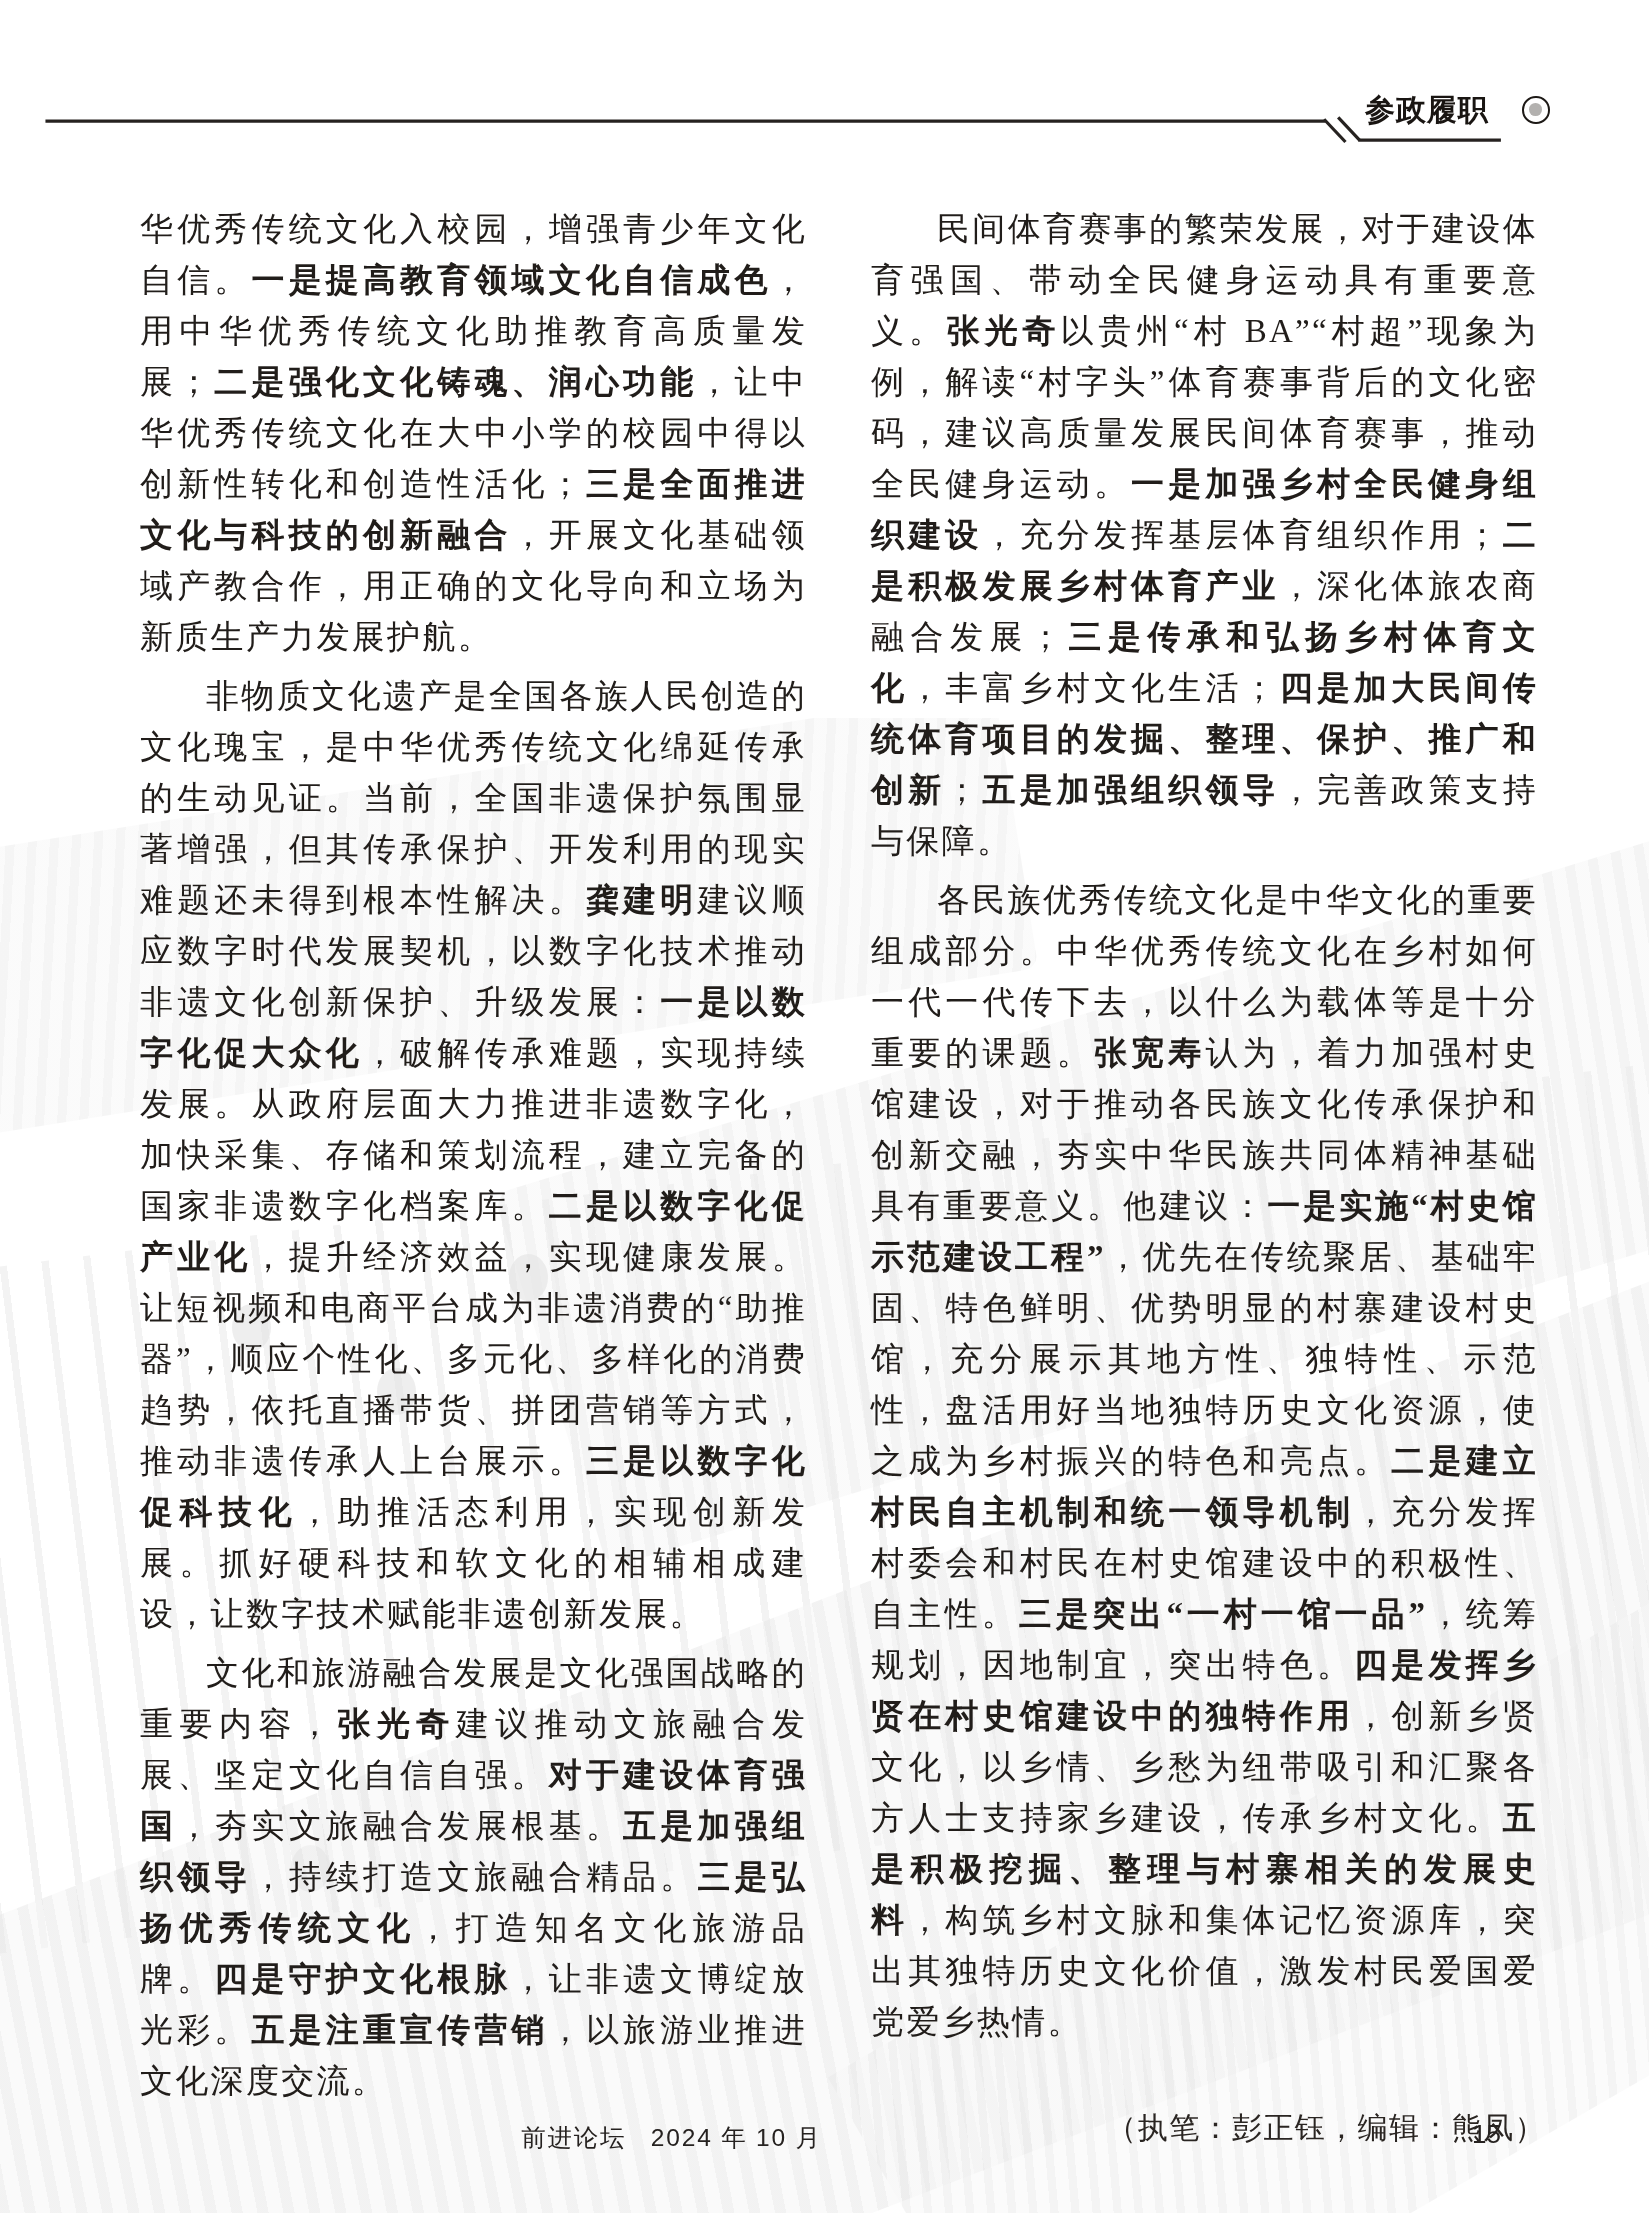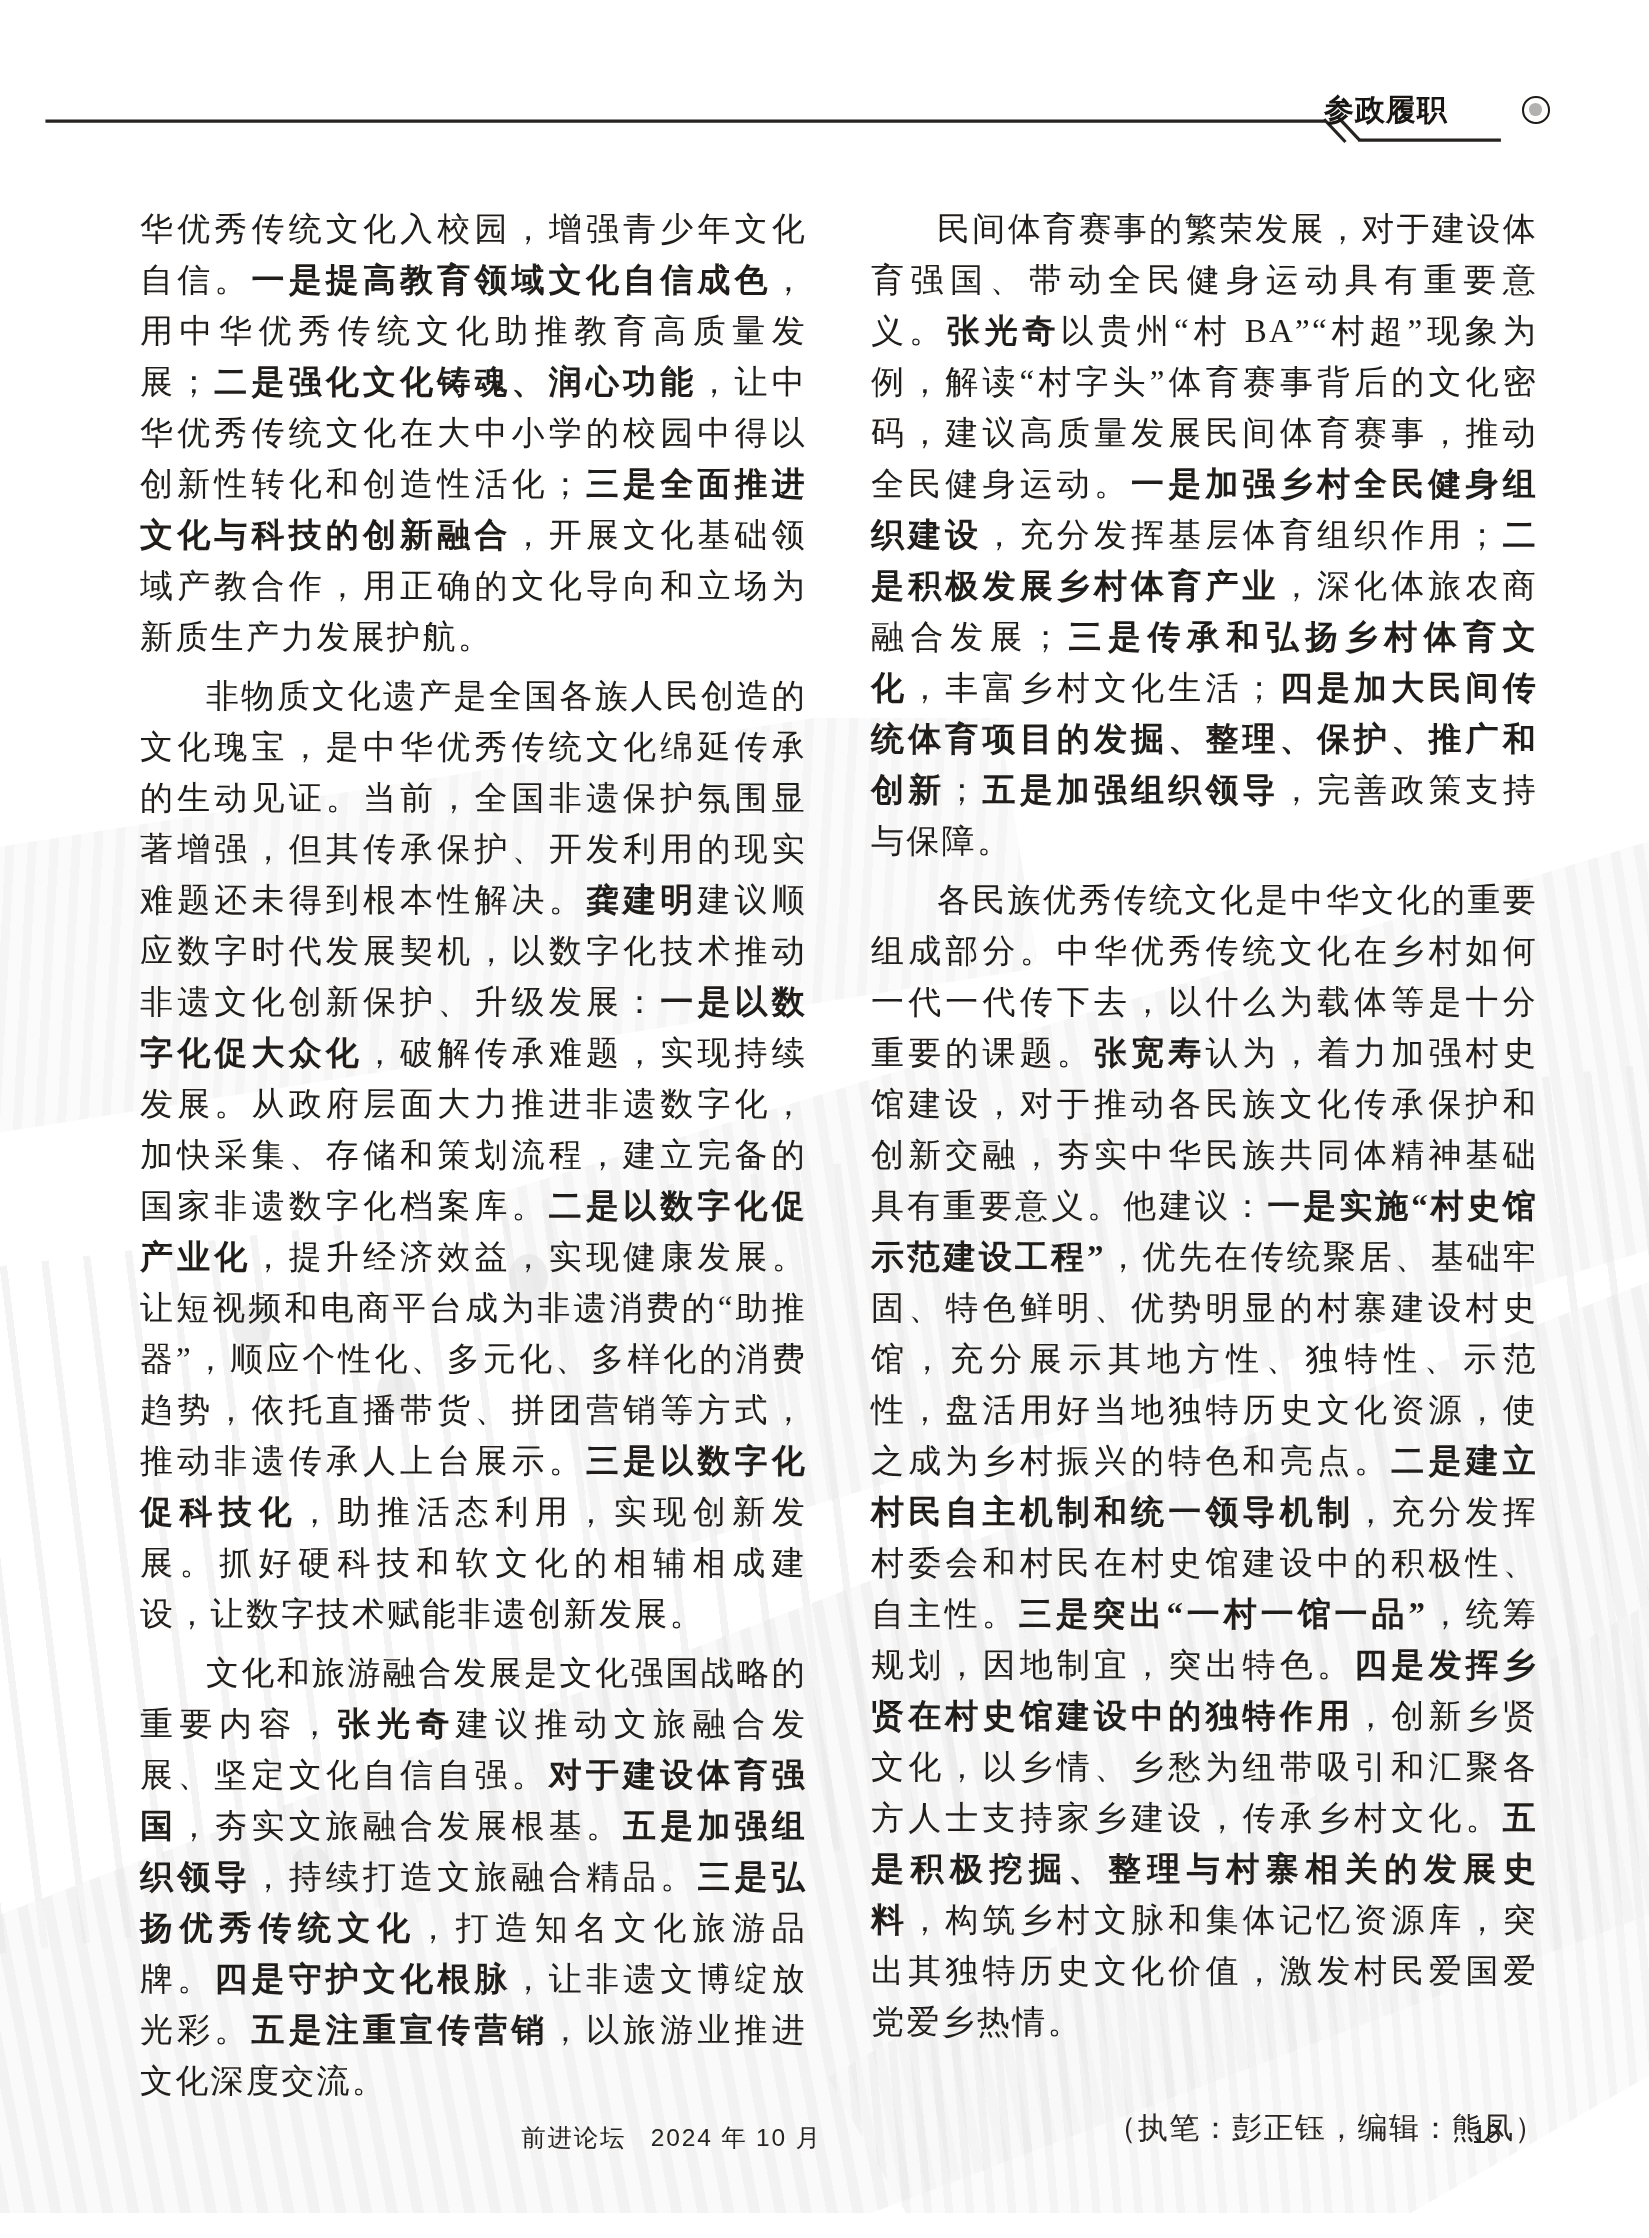--- a/index.html
+++ b/index.html
@@ -27,21 +27,21 @@
   .lantern.l1{left:232px;top:586px;}
   .lantern.l2{left:377px;top:650px;}
   .lantern.l3{left:509px;top:536px;}
   .lantern.l4{left:291px;top:1127px;}
   .bg-fadeTop{left:0;top:0;width:1650px;height:318px;
     background:linear-gradient(180deg,#ffffff 0%,rgba(255,255,255,.55) 55%,rgba(255,255,255,0) 100%);}
 
   
   .header-rule{position:absolute;left:0;top:0;z-index:2;}
   .section-title{
-    position:absolute;left:1324px;top:90px;width:132px;z-index:3;
+    position:absolute;left:1365px;top:90px;width:132px;z-index:3;
     font-size:30px;font-weight:700;letter-spacing:0.9px;color:#191512;white-space:nowrap;
   }
   .bullseye{
     position:absolute;left:1522px;top:96px;width:23.6px;height:23.6px;z-index:3;
     border:2.3px solid #1d1916;border-radius:50%;
   }
   .bullseye .dot{
     position:absolute;left:50%;top:50%;width:12.7px;height:12.7px;margin:-6.4px 0 0 -6.4px;
     background:#b3b1af;border-radius:50%;
   }

